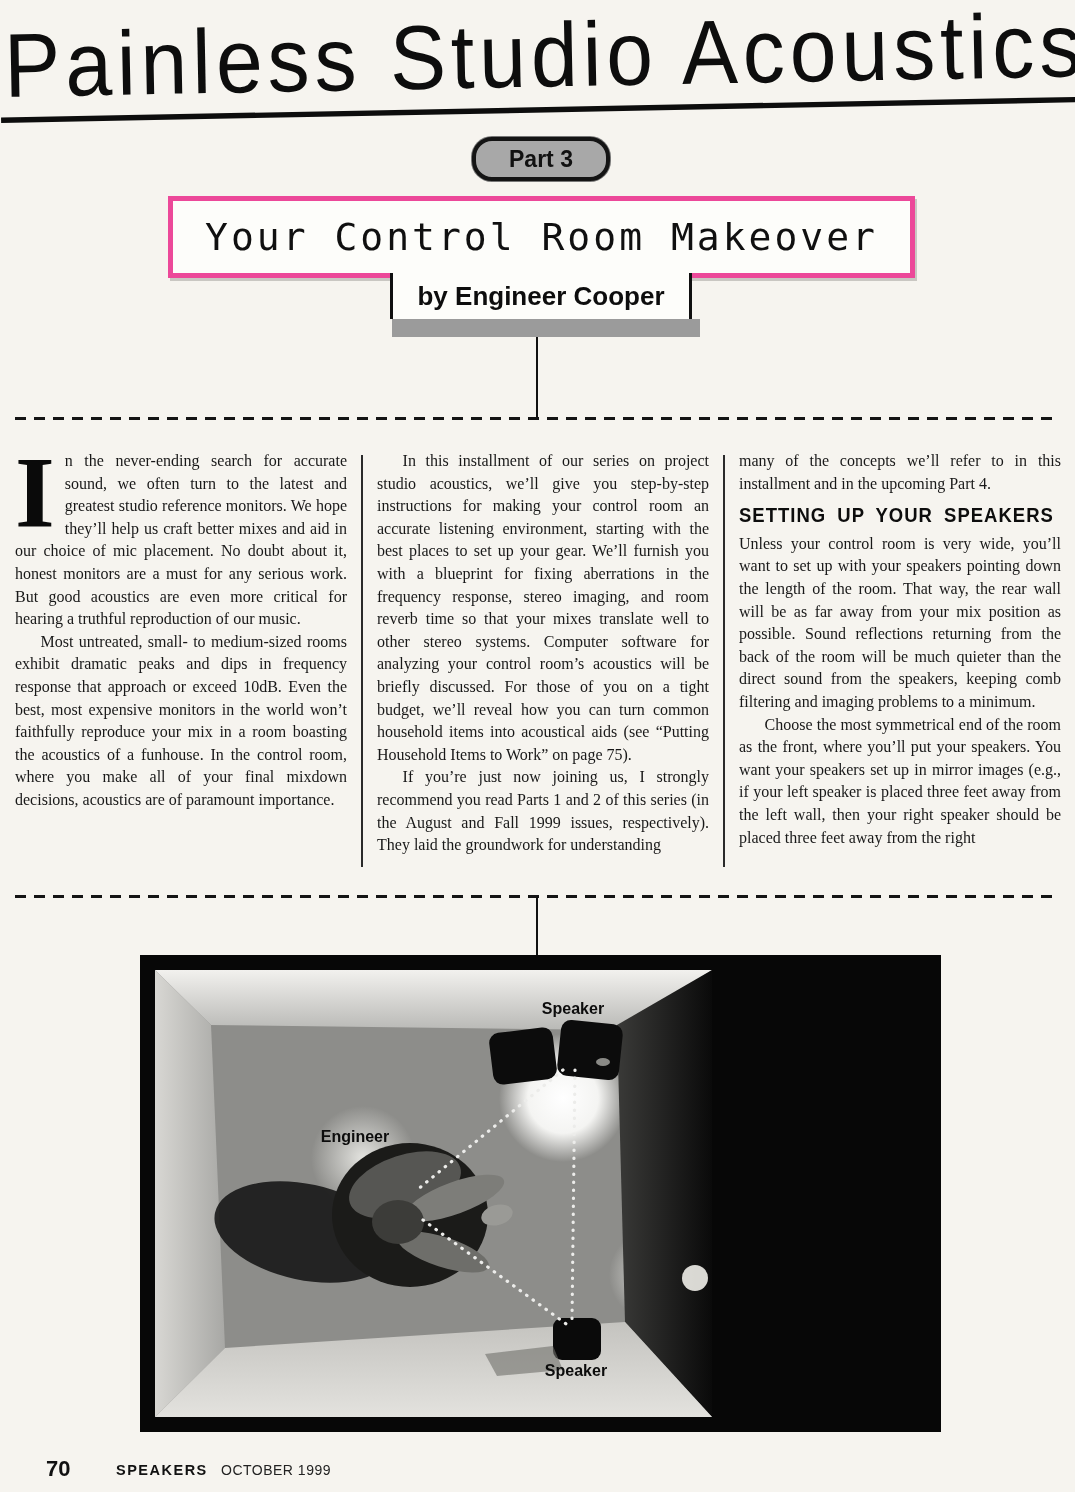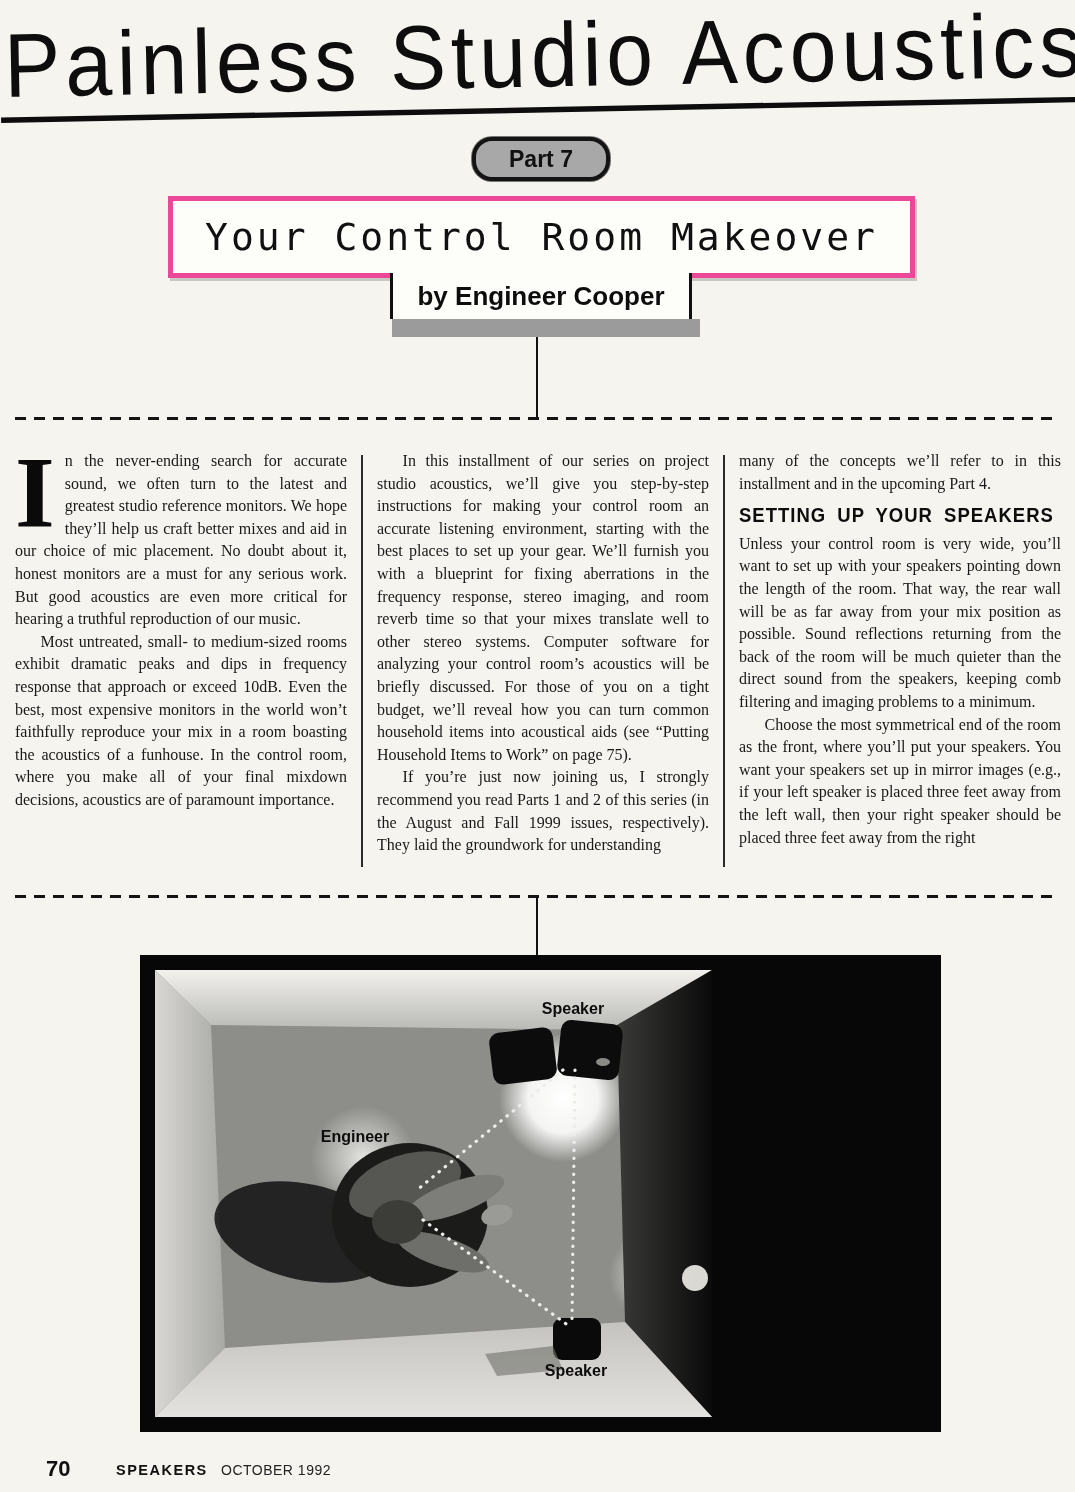--- a/index.html
+++ b/index.html
@@ -50,21 +50,21 @@
 </style>
 </head>
 <body>
 
 <div id="page">
 
   <div class="title-wrap">
     <span class="title">Painless Studio Acoustics</span>
   </div>
   <div class="part-pill">
-    <span>Part 7</span>
+    <span>Part 3</span>
   </div>
   <div class="subtitle-box">
     <span>Your Control Room Makeover</span>
   </div>
   <div class="byline-box">
     <span>by Engineer Cooper</span>
   </div>
   <div class="byline-shadow"></div>
   <div class="tick" style="left:536px;top:337px;height:81px;"></div>
   <div class="dashed-rule" style="top:417px;"></div>
@@ -157,16 +157,16 @@
 
       <text x="418" y="44" text-anchor="middle" font-family="Liberation Sans, sans-serif" font-size="16" font-weight="700" fill="#0c0c0c">Speaker</text>
       <text x="200" y="172" text-anchor="middle" font-family="Liberation Sans, sans-serif" font-size="16" font-weight="700" fill="#0c0c0c">Engineer</text>
       <text x="421" y="406" text-anchor="middle" font-family="Liberation Sans, sans-serif" font-size="16" font-weight="700" fill="#0c0c0c">Speaker</text>
     </svg>
   </div>
 
   <div class="footer">
     <span class="pagenum">70</span>
     <span class="mag">SPEAKERS</span>
-    <span class="issue">OCTOBER 1992</span>
+    <span class="issue">OCTOBER 1999</span>
   </div>
 
 </div>
 
 </body></html>

